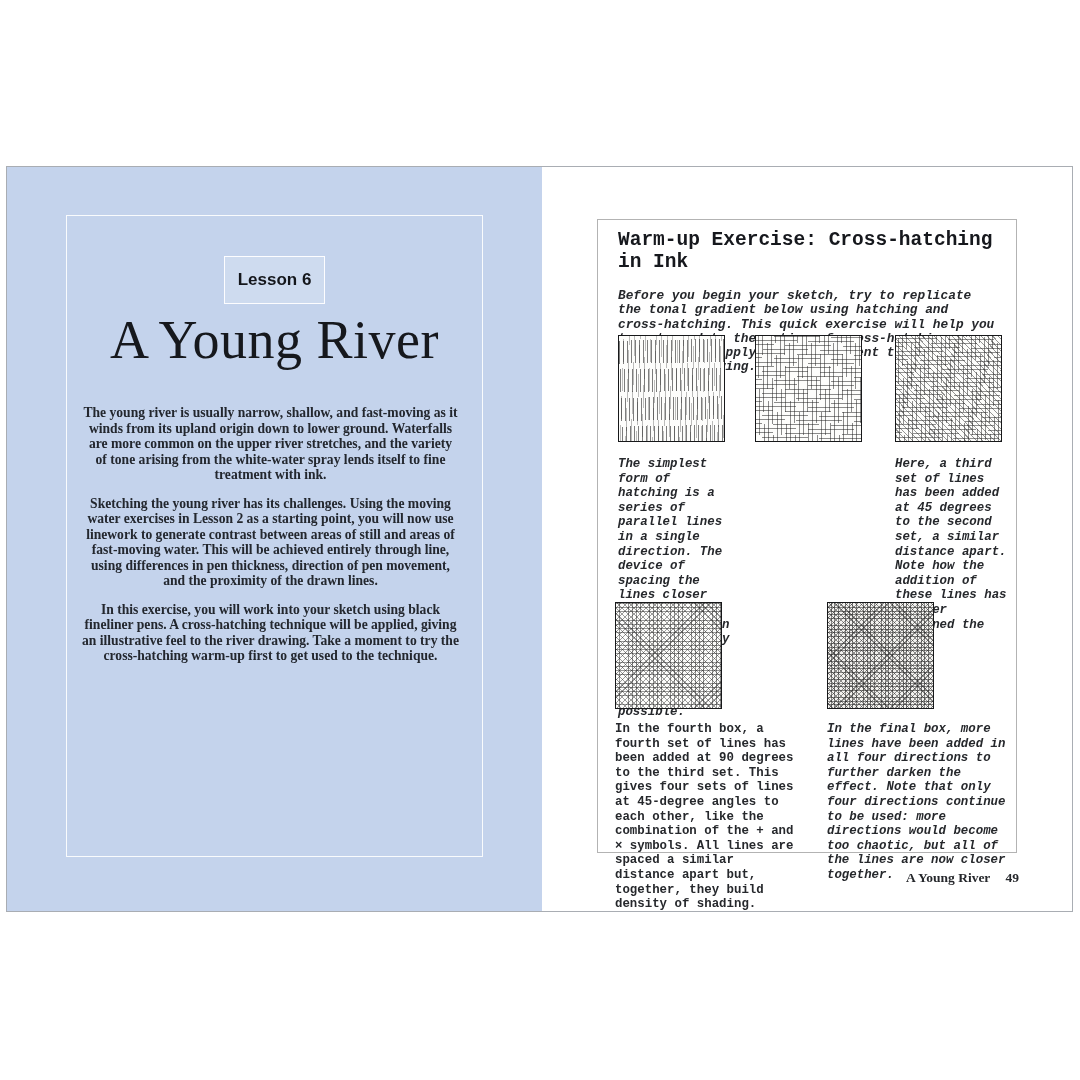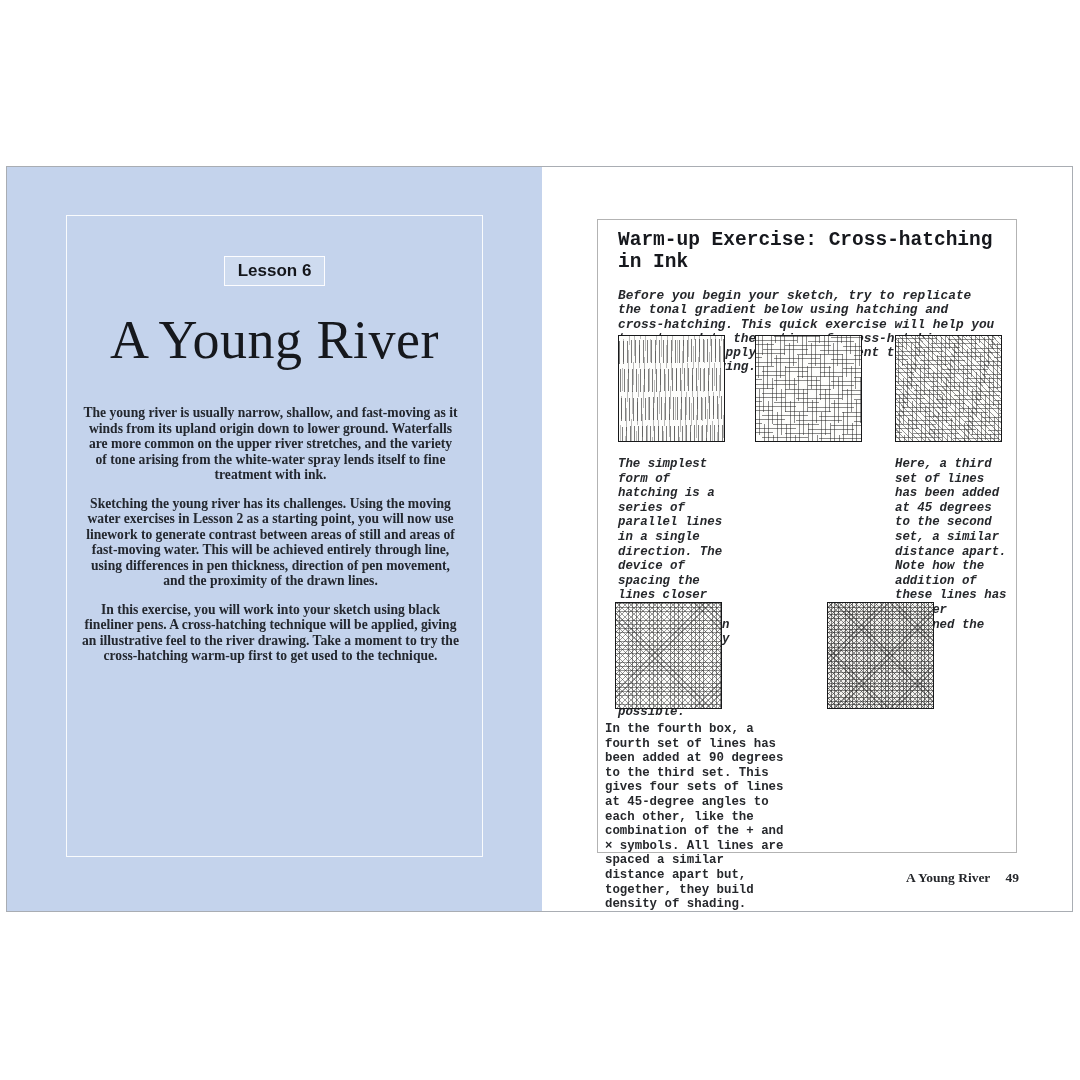--- a/index.html
+++ b/index.html
@@ -8,21 +8,21 @@
 
   .spread{position:absolute;left:6px;top:166px;width:1067px;height:746px;
           border:1px solid #a9adb3;box-sizing:border-box;display:flex;}
 
   
   .page-left{width:535px;height:100%;background:#c4d3ec;position:relative;flex:none;}
   .inner-frame{position:absolute;left:59px;top:48px;width:417px;height:642px;
                border:1px solid rgba(255,255,255,.9);box-sizing:border-box;}
   .badge-wrap{position:absolute;top:89px;left:0;width:100%;text-align:center;}
   .badge{display:inline-block;border:1px solid rgba(255,255,255,.95);
-         background:rgba(255,255,255,.18);padding:4px 13px;
+         background:rgba(255,255,255,.18);padding:13px 13px;
          font-family:"Liberation Sans",sans-serif;font-weight:700;font-size:17px;
          color:#14161b;}
   .left-title{position:absolute;top:144px;left:0;width:100%;text-align:center;
               font-size:54px;line-height:1.1;font-weight:400;letter-spacing:.5px;
               color:#16181d;}
   .left-body{position:absolute;top:238px;left:75px;right:75px;text-align:center;}
   .left-body p{margin:0 8px 13px 0;font-size:13.6px;line-height:15.5px;
                font-weight:600;color:#23272e;}
   .materials{position:absolute;top:629px;left:40px;right:40px;text-align:center;
              font-size:13.6px;line-height:17px;color:#23272e;}
@@ -65,21 +65,21 @@
       repeating-linear-gradient(90deg,transparent 0 2.8px,rgba(28,28,28,.50) 2.8px 3.6px),
       repeating-linear-gradient(0deg,transparent 0 2.8px,rgba(28,28,28,.50) 2.8px 3.6px),
       repeating-linear-gradient(45deg,transparent 0 2.8px,rgba(28,28,28,.48) 2.8px 3.6px),
       repeating-linear-gradient(135deg,transparent 0 2.8px,rgba(28,28,28,.48) 2.8px 3.6px);}
 
   .sw1{left:20px;top:115px;}  .sw2{left:157px;top:115px;} .sw3{left:297px;top:115px;}
   .cap1{left:20px;top:237px;width:114px;}
   .cap2{left:157px;top:237px;width:113px;}
   .cap3{left:297px;top:237px;width:112px;}
   .sw4{left:17px;top:382px;}  .sw5{left:229px;top:382px;}
-  .cap4{left:7px;top:502px;width:180px;}
+  .cap4{left:17px;top:502px;width:180px;}
   .cap5{left:229px;top:502px;width:184px;}
 
   .page-footer{position:absolute;right:53px;top:703px;font-size:13.5px;
                font-weight:600;color:#26282c;text-align:right;}
   .page-footer .num{margin-left:12px;}
 </style>
 </head>
 <body>
 
 <div class="spread">
@@ -112,20 +112,21 @@
       <div class="sw p2 sw2"></div>
       <div class="sw p3 sw3"></div>
 
       <div class="cap cap1">The simplest form of hatching is a series of parallel lines in a single direction. The device of spacing the lines closer together or wider apart can be used to vary the tone. Keep the line spacing as uniform as possible.</div>
       <div class="cap cap3">Here, a third set of lines has been added at 45 degrees to the second set, a similar distance apart. Note how the addition of these lines has further darkened the tone.</div>
 
       <div class="sw p4 sw4"></div>
       <div class="sw p5 sw5"></div>
 
       <div class="cap roman cap4">In the fourth box, a fourth set of lines has been added at 90 degrees to the third set. This gives four sets of lines at 45-degree angles to each other, like the combination of the + and × symbols. All lines are spaced a similar distance apart but, together, they build density of shading.</div>
+      <div class="cap cap5">In the final box, more lines have been added in all four directions to further darken the effect. Note that only four directions continue to be used: more directions would become too chaotic, but all of the lines are now closer together.</div>
     </div>
 
     <div class="page-footer">
       <span>A Young River</span>
       <span class="num">49</span>
     </div>
   </div>
 
 </div>
 

